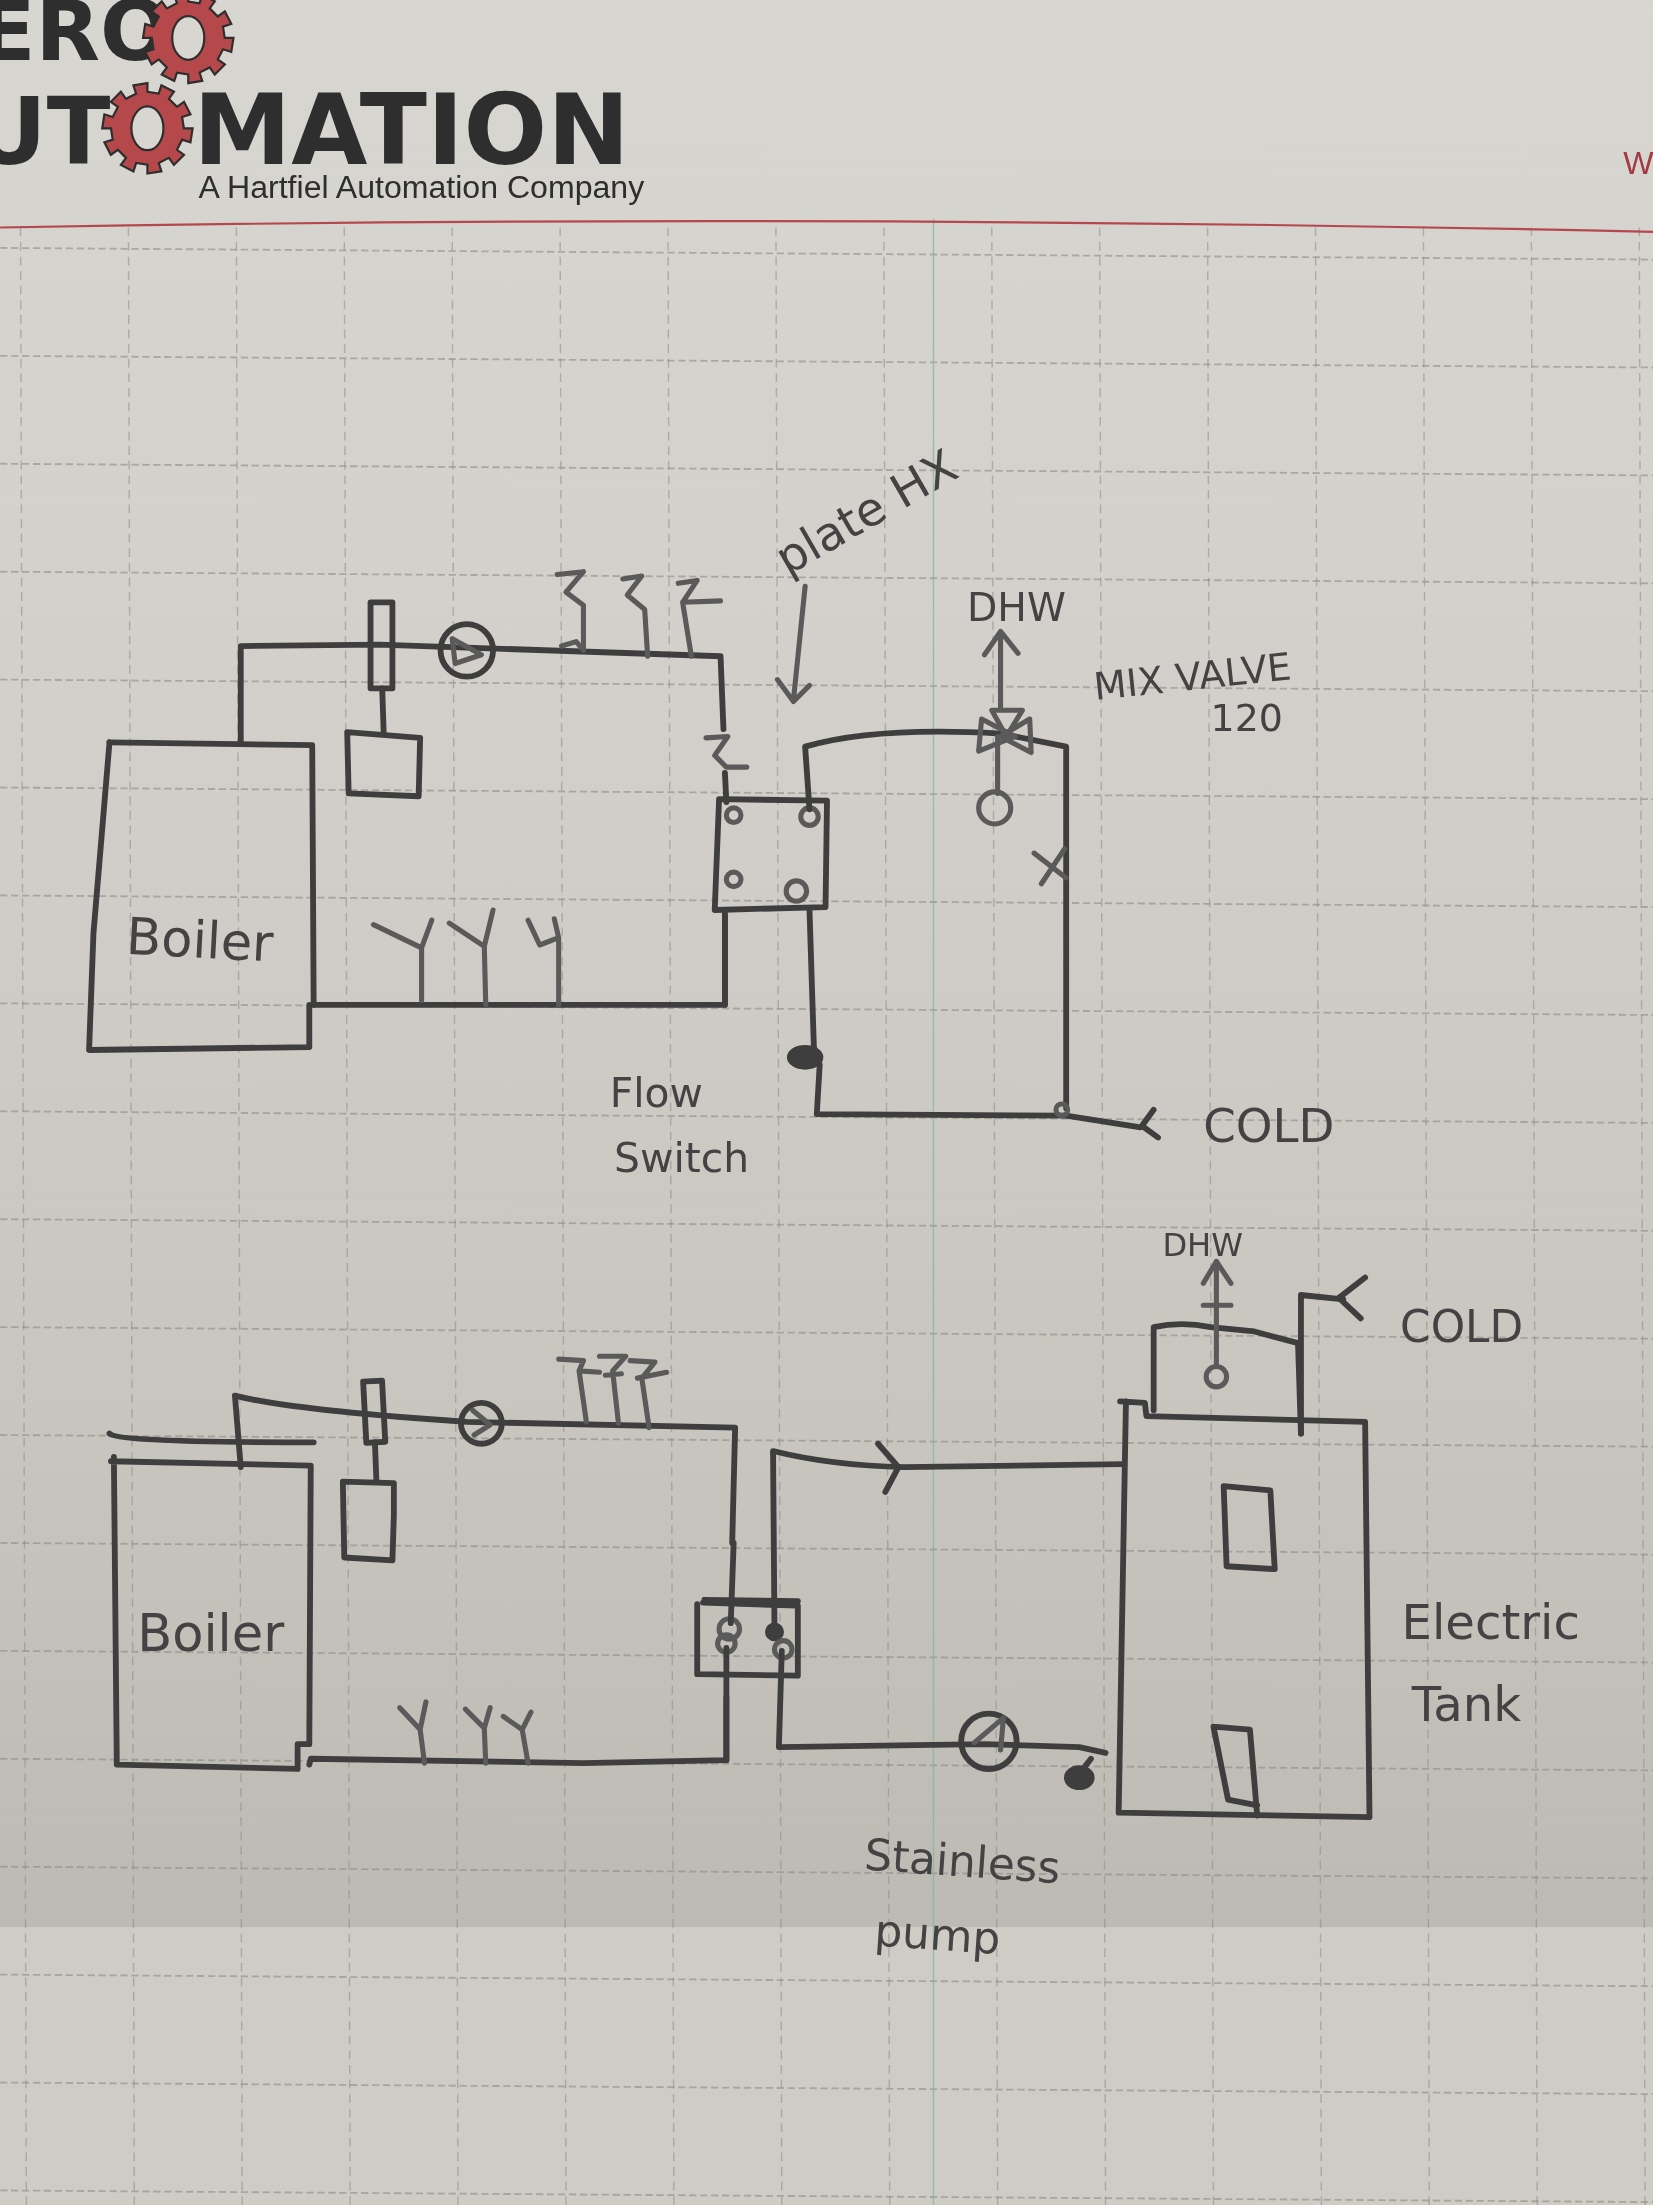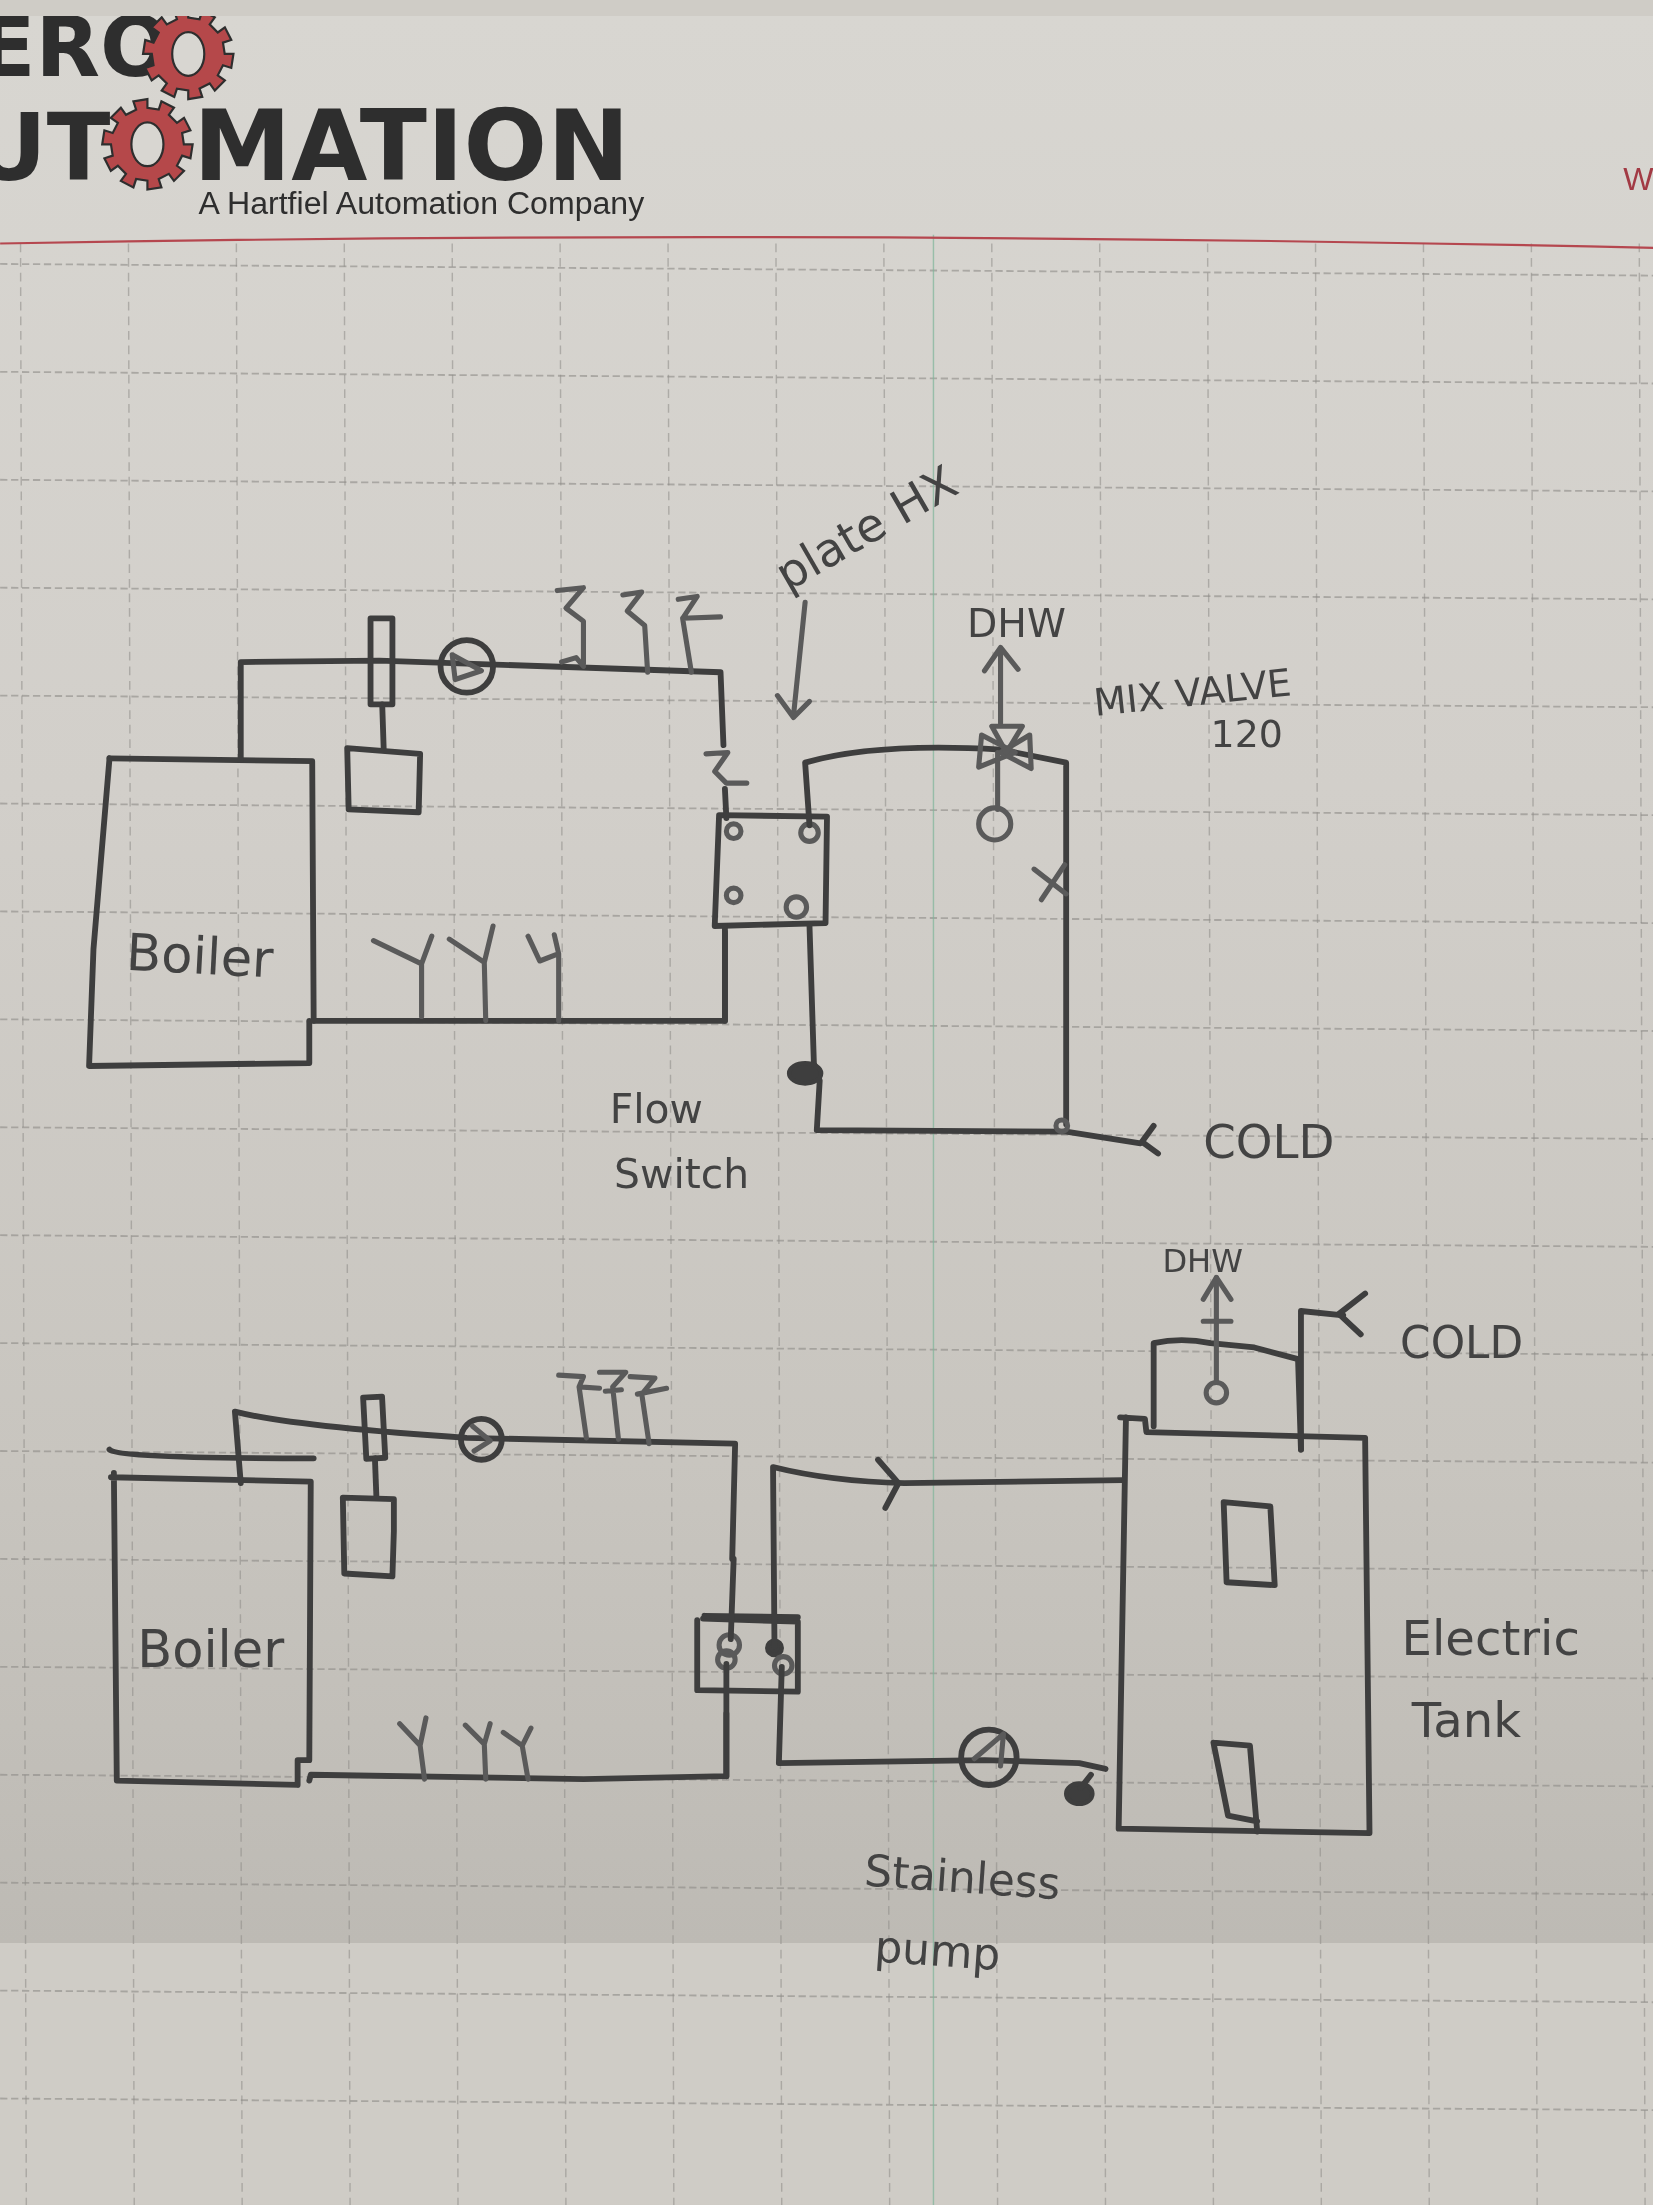--- a/index.html
+++ b/index.html
@@ -4,21 +4,20 @@
 <style>
   html, body { margin: 0; padding: 0; }
   body {
     width: 1654px; height: 2205px; overflow: hidden;
     background: #cfccc6;
     font-family: "DejaVu Sans", sans-serif;
   }
   #page {
     position: relative; width: 1654px; height: 1927px;
     background: linear-gradient(180deg, #d8d6d1 0%, #d2cfca 40%, #c8c5bf 75%, #bdbab4 100%);
-    margin-top: 16px;
   }
   #paper-svg { position: absolute; left: 0; top: 0; }
   .grid-v { stroke: #8e8c88; stroke-width: 2; stroke-dasharray: 12 8; opacity: 0.55; }
   .grid-h { stroke: #8e8c88; stroke-width: 2.5; stroke-dasharray: 10 5; opacity: 0.6; }
   .margin-green { stroke: #7fb59a; stroke-width: 2; opacity: 0.7; }
   .header-rule { stroke: #b5474f; stroke-width: 3; }
   .ink { fill: none; stroke: #3e3e3e; stroke-width: 8; stroke-linecap: round; stroke-linejoin: round; }
   .ink-light { fill: none; stroke: #5a5a5a; stroke-width: 7; stroke-linecap: round; stroke-linejoin: round; }
   .ink-fill { fill: #3e3e3e; stroke: #3e3e3e; stroke-width: 6; }
   .hand {

